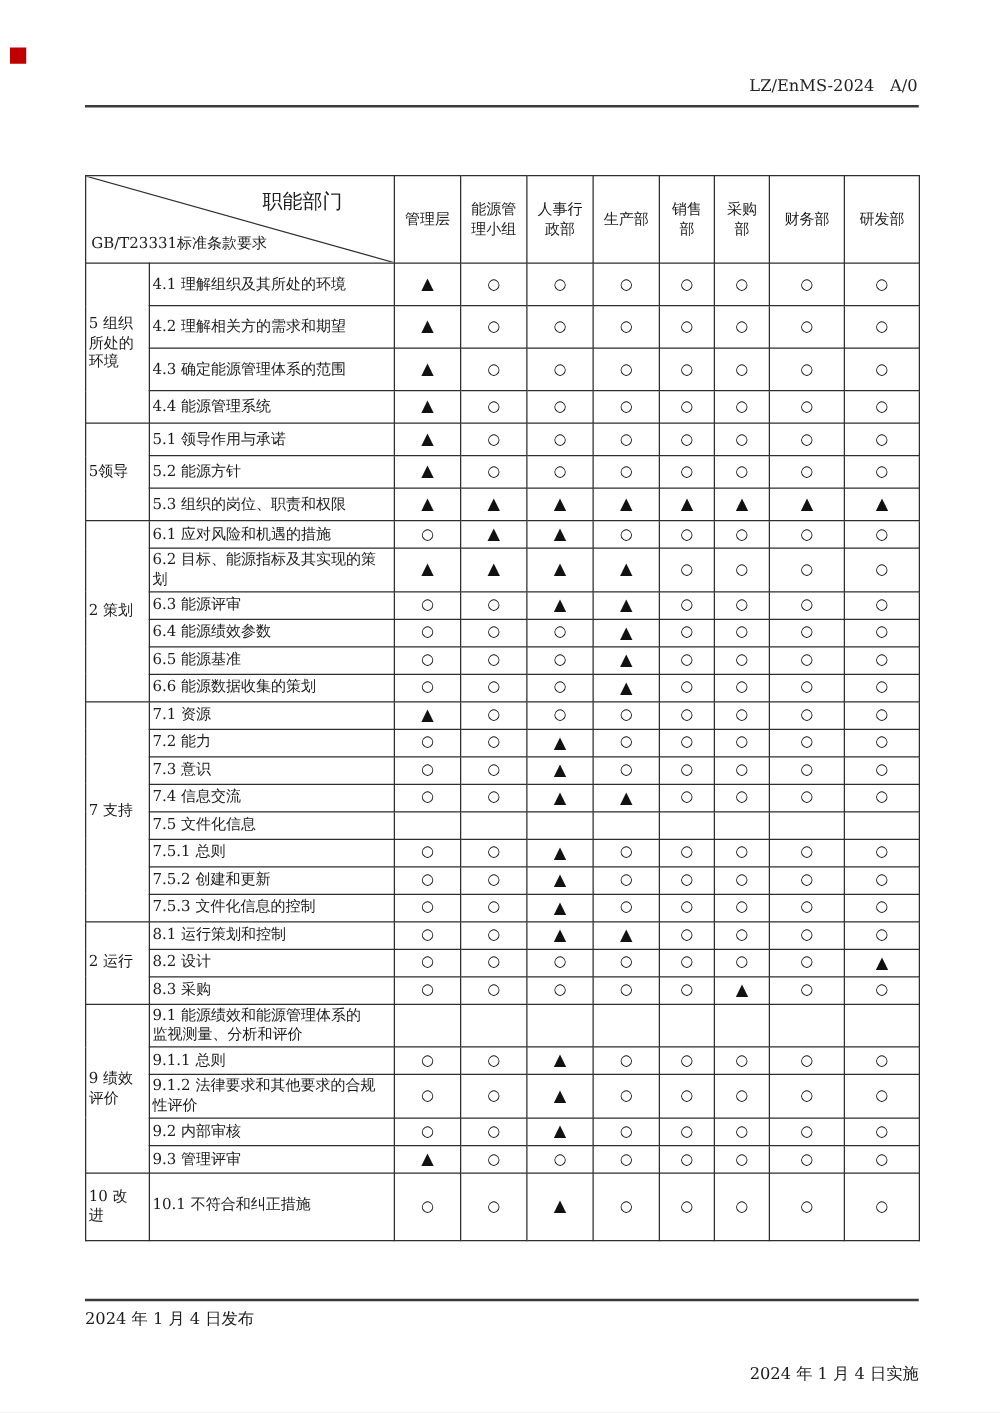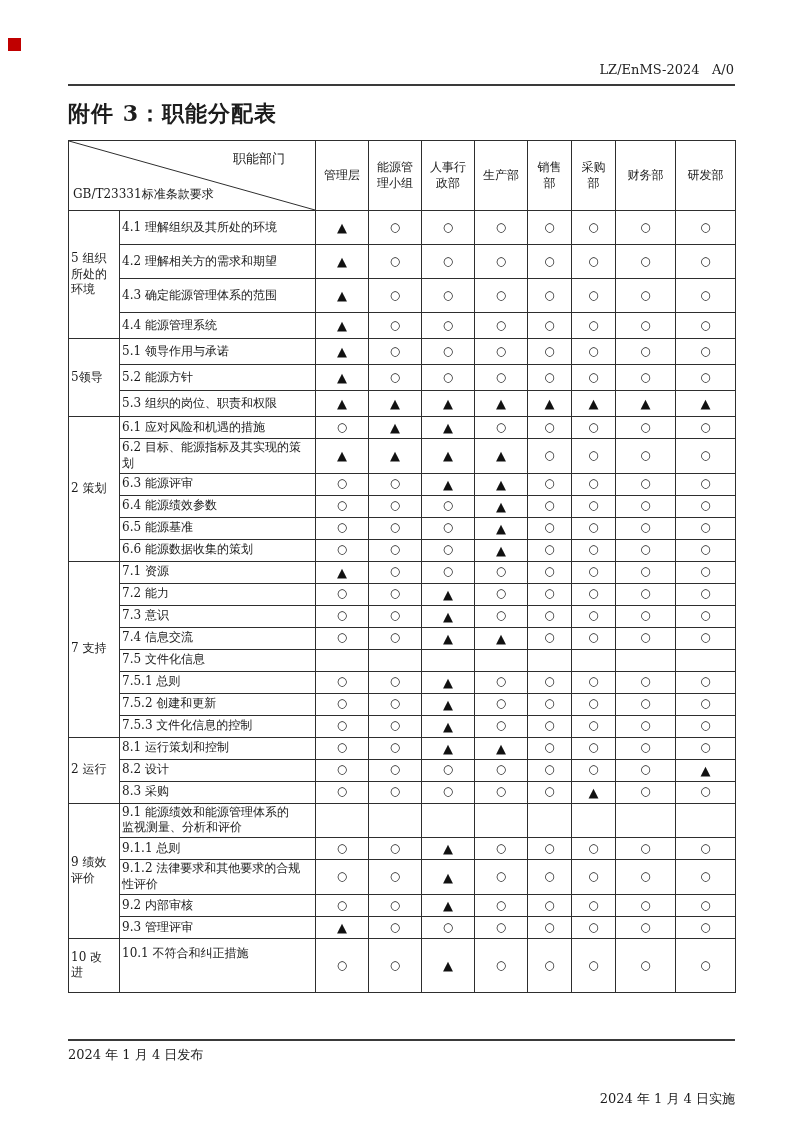--- a/index.html
+++ b/index.html
@@ -8,48 +8,47 @@
   .red-mark{position:absolute;left:8px;top:38px;width:13px;height:13px;background:#c00000;}
   .doc-number{position:absolute;top:62px;right:66px;font-size:13px;white-space:pre;color:#222;}
   .header-rule{position:absolute;top:84px;left:68px;width:667px;height:2px;background:#3a3a3a;}
   .page-title{position:absolute;top:99px;left:68px;font-size:22px;font-weight:bold;letter-spacing:1px;}
   table.matrix{position:absolute;top:140px;left:68px;width:667px;border-collapse:collapse;
         table-layout:fixed;font-size:12px;line-height:1.32;}
   table.matrix th,table.matrix td{border:1px solid #2e2e2e;padding:1px 2px;overflow:hidden;}
   thead tr{height:70px;}
   th.diag{position:relative;padding:0;font-weight:normal;}
   .diag-line{position:absolute;left:0;top:0;width:100%;height:100%;display:block;}
-  .diag-top{position:absolute;top:9px;right:30px;font-size:13px;}
+  .diag-top{position:absolute;top:9px;right:41px;font-size:16px;}
   .diag-bottom{position:absolute;bottom:7px;left:4px;font-size:12px;white-space:nowrap;}
   th.dept{font-weight:normal;white-space:pre-line;text-align:center;vertical-align:middle;}
   tbody tr{height:22px;}
   tbody tr:nth-child(-n+3){height:34px;}
   tbody tr:nth-child(n+4):nth-child(-n+7){height:26px;}
   tbody tr:last-child{height:54px;margin-left:15px;}
   td.sec{white-space:pre-line;text-align:left;vertical-align:middle;padding-left:5px;}
   td.clause{text-align:left;vertical-align:middle;padding-left:5px;white-space:pre-line;}
-  tr:last-child td.clause{vertical-align:top;padding-top:7px;}
+  tr:last-child td.clause{vertical-align:top;padding-top:17px;}
   td.mark{text-align:center;vertical-align:middle;
           font-family:"DejaVu Sans","Liberation Sans",sans-serif;font-size:12px;color:#111;}
   td.mark.lead{font-size:13px;}
   .footer-rule{position:absolute;top:1039px;left:68px;width:667px;height:2px;background:#3a3a3a;}
   .footer-left{position:absolute;top:1046px;left:68px;font-size:13px;}
   .footer-right{position:absolute;top:1046px;right:65px;font-size:13px;margin-top:44px;}
 </style>
 </head>
 <body>
 
 <div class="page">
 
   <div class="red-mark"></div>
 
   <div class="doc-number">LZ/EnMS-2024   A/0</div>
   <div class="header-rule"></div>
 
-  <div class="page-title">附件 3：职能分配表</div>
 
   <table class="matrix">
     <colgroup>
       <col style="width:51px">
         <col style="width:196px">
       <col style="width:53px">
         <col style="width:53px">
         <col style="width:53px">
         <col style="width:53px">
       <col style="width:44px">

